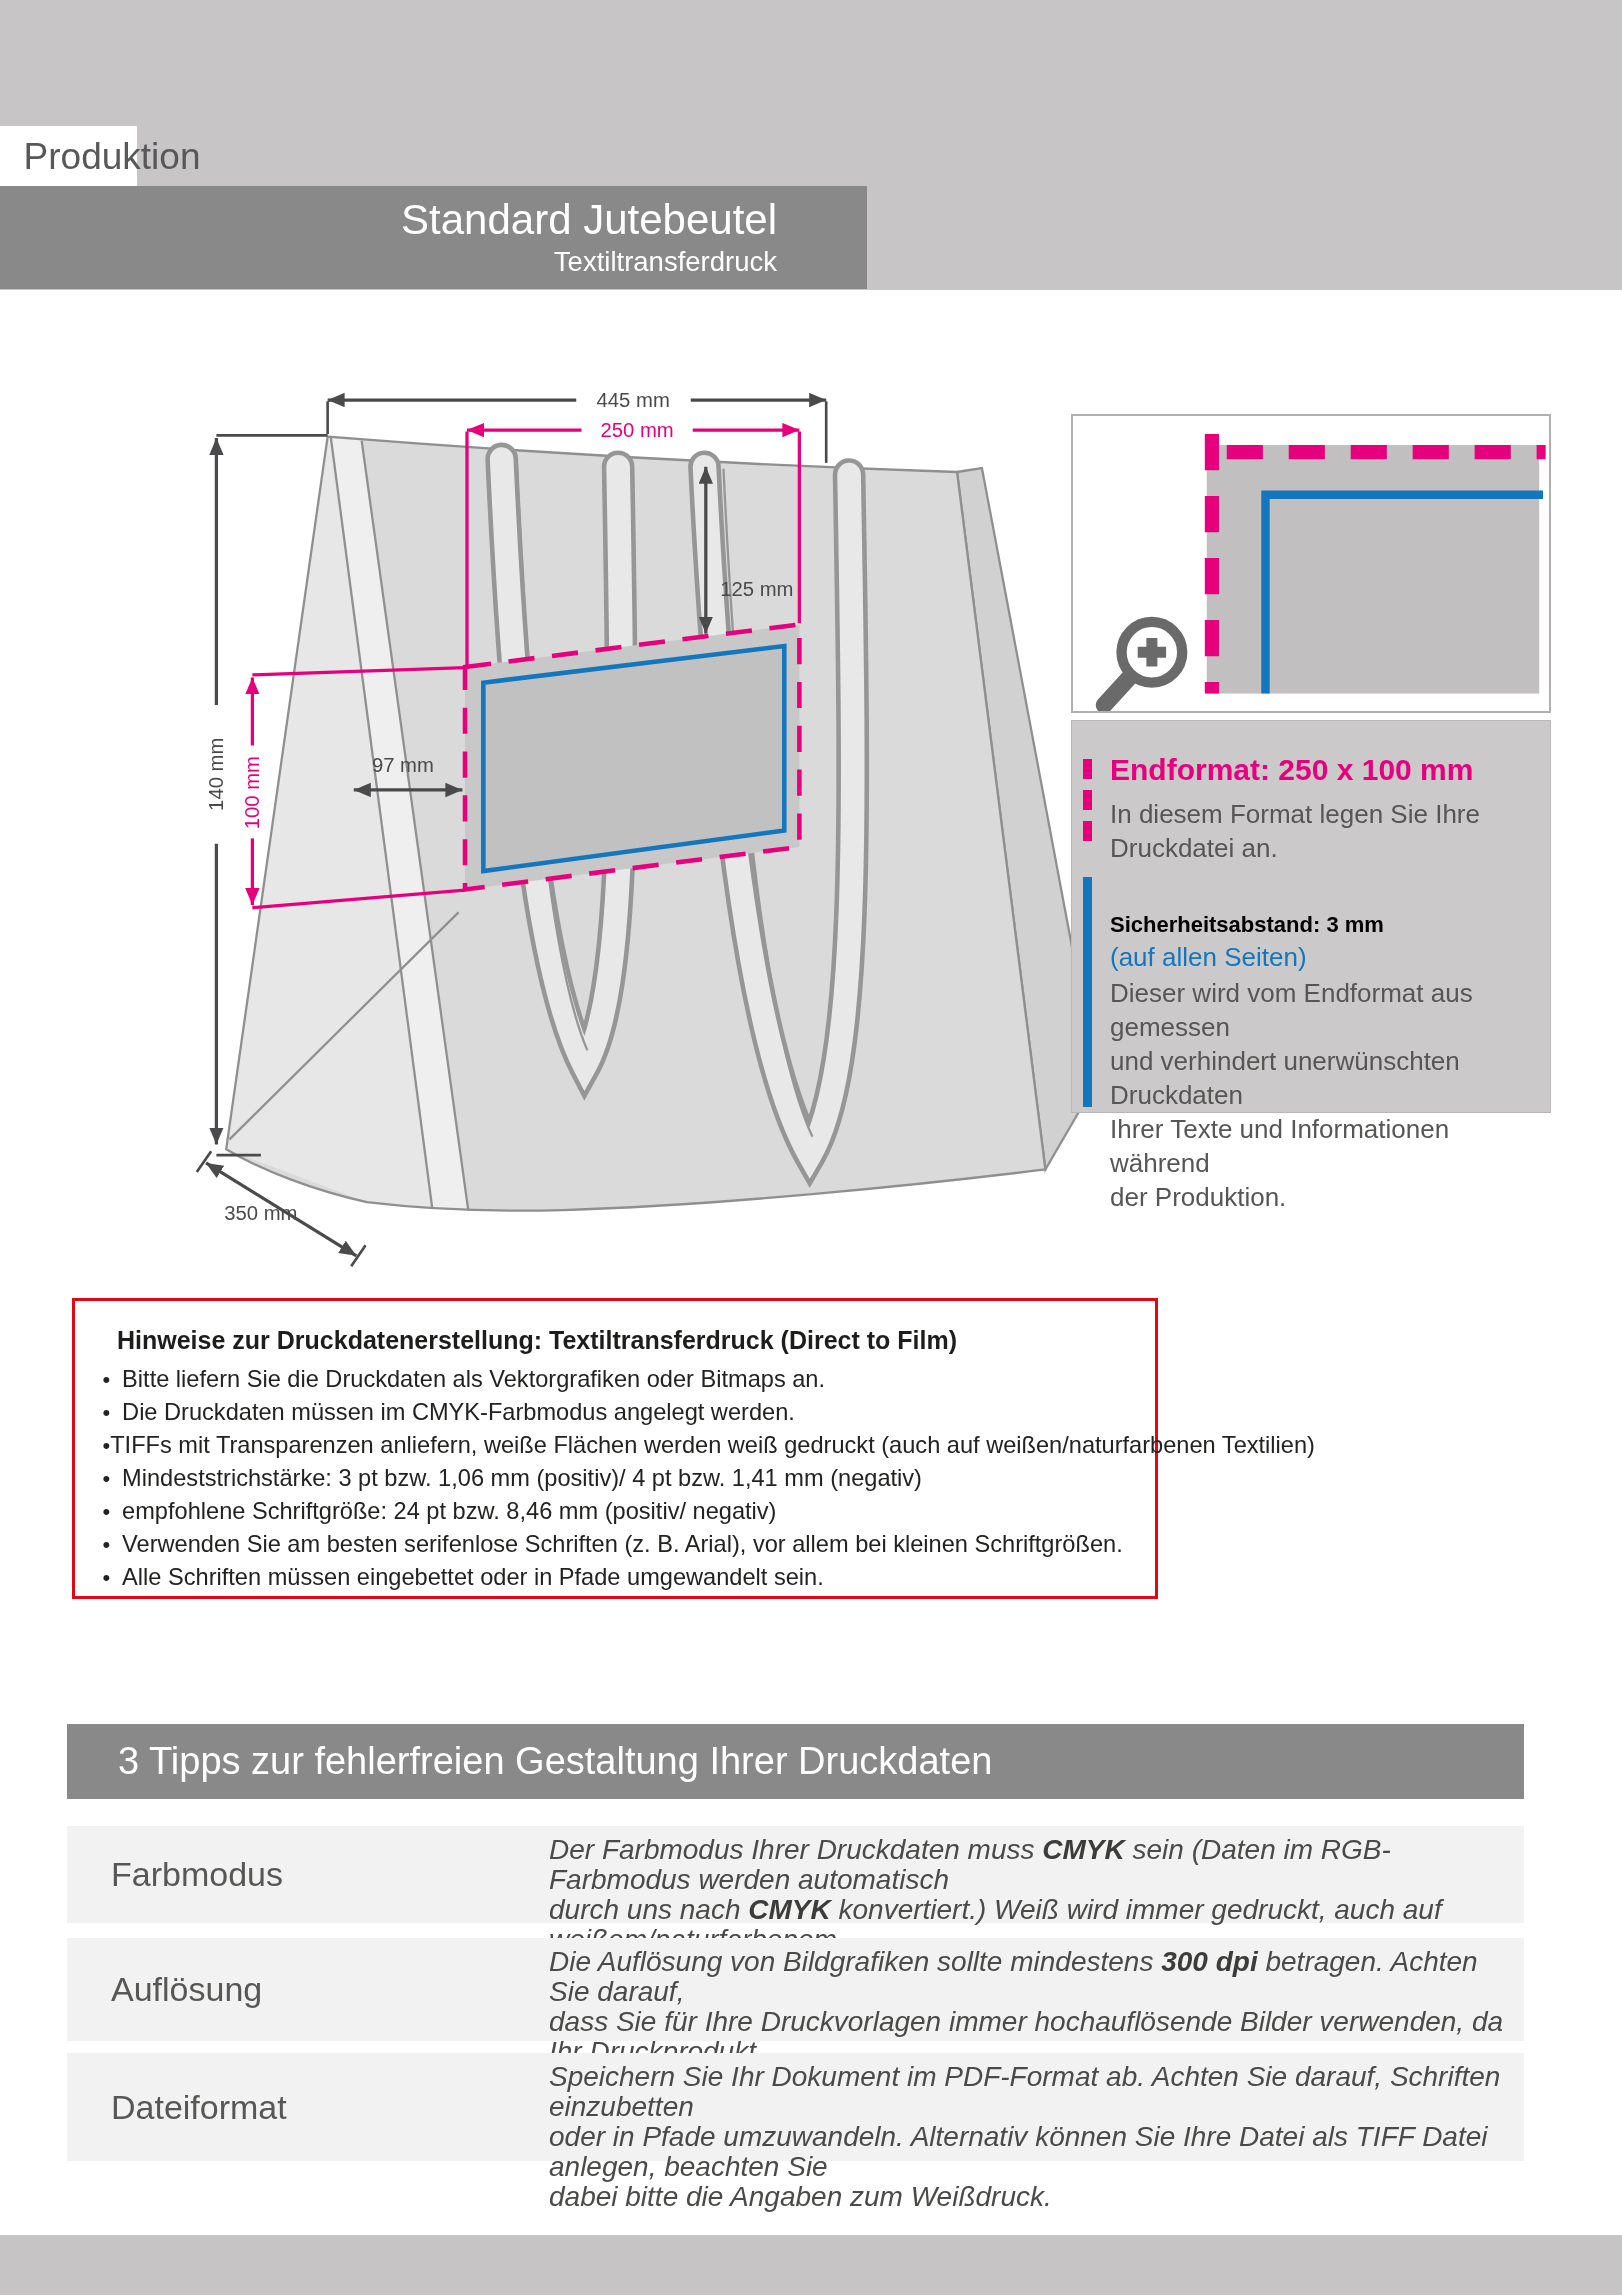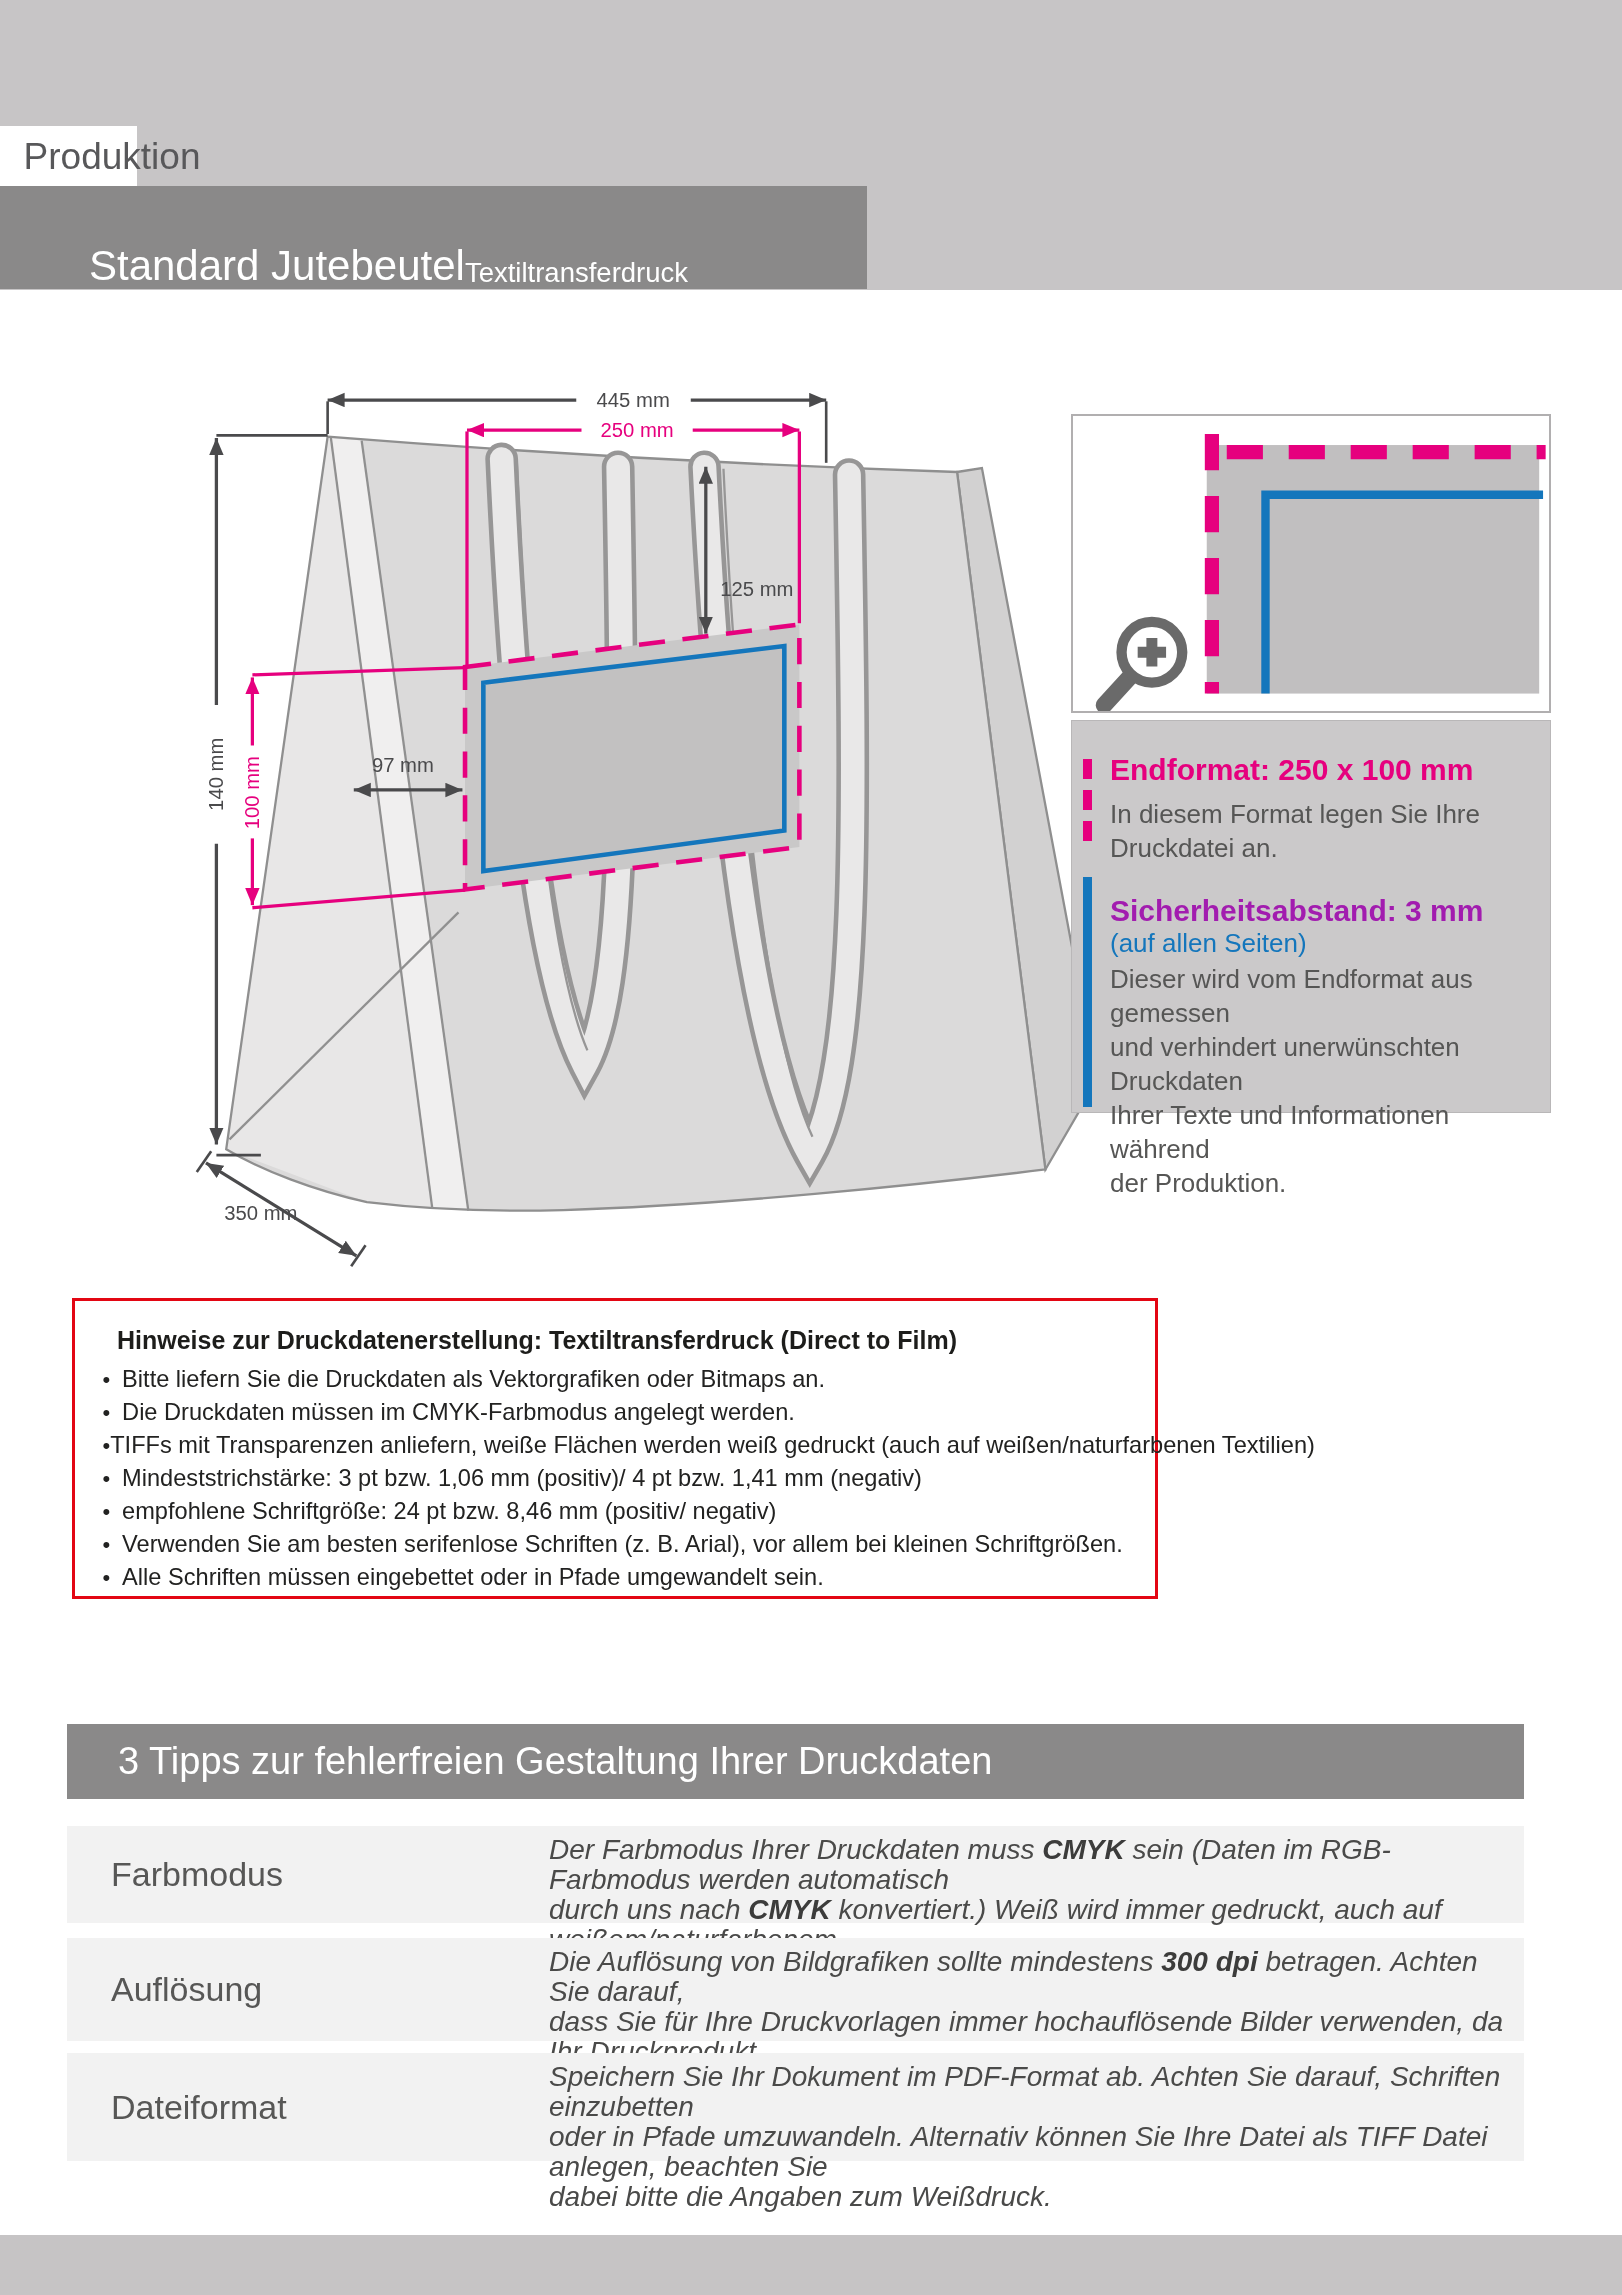--- a/index.html
+++ b/index.html
@@ -5,21 +5,21 @@
   html,body{margin:0;padding:0;background:#ffffff;}
   .page{position:relative;width:1623px;height:2295px;background:#ffffff;overflow:hidden;
         font-family:"Liberation Sans", sans-serif;}
   .abs{position:absolute;}
 
   
   .topband{left:0;top:0;width:1623px;height:290px;background:#c7c5c6;}
   .sheetbox{left:0;top:126px;width:137px;height:61px;background:#ffffff;}
   .sheetbox span{display:block;line-height:61px;padding-left:23.6px;font-size:37px;color:#58585a;}
   .titlebar{left:0;top:186px;width:867px;height:103px;background:#8a8989;
-            display:flex;align-items:flex-end;justify-content:center;
+            display:flex;flex-direction:column;align-items:flex-end;justify-content:center;
             padding-right:90px;box-sizing:border-box;}
   .titlebar .t1{font-size:42px;color:#ffffff;line-height:46px;}
   .titlebar .t2{font-size:27.5px;color:#ffffff;line-height:33px;margin-top:2.6px;}
 
   
   .diagram{left:177px;top:366px;width:949px;height:916px;}
 
   
   .detailbox{left:1071px;top:414px;width:480px;height:299px;background:#ffffff;
              border:2px solid #b1afb0;box-sizing:border-box;}
@@ -27,21 +27,21 @@
 
   
   .infobox{left:1071px;top:720px;width:480px;height:393px;background:#cbc9ca;
            border:1.3px solid #b9b7b8;box-sizing:border-box;font-size:26px;color:#565655;}
   .info-inner{position:absolute;left:38px;top:30px;right:13px;}
   .pinkdashes{position:absolute;left:10.5px;top:38px;width:9.2px;height:84px;
               background:repeating-linear-gradient(to bottom,#e6007e 0 19.6px,rgba(0,0,0,0) 19.6px 31px);}
   .bluebar{position:absolute;left:10.5px;top:156px;width:9.2px;height:230px;background:#1476bc;}
   .if-h1{font-size:30px;font-weight:bold;color:#e6007e;line-height:37px;}
   .if-p1{font-size:26px;color:#565655;line-height:34px;margin-top:9px;}
-  .if-h2{font-size:30px;font-weight:bold;color:#a21caf;line-height:35px;margin-top:28px;}
+  .if-h2{font-size:22px;font-weight:bold;color:#000000;line-height:35px;margin-top:42px;}
   .if-sub{font-size:26px;color:#1476bc;line-height:31px;}
   .if-p2{font-size:26px;color:#565655;line-height:34px;margin-top:2.6px;}
 
   
   .notesbox{left:72px;top:1298px;width:1086px;height:301px;background:#ffffff;
             border:3.9px solid #e30613;box-sizing:border-box;}
   .notes-title{position:absolute;left:42px;top:25px;font-size:25px;font-weight:bold;color:#1d1d1b;}
   .notes-list{position:absolute;left:27.5px;top:62px;right:13px;list-style:none;margin:0;padding:0;}
   .notes-list li{display:flex;height:33px;align-items:center;font-size:23.6px;color:#222221;white-space:nowrap;}
   .notes-list .dot{width:19.6px;font-size:22px;color:#222221;}

